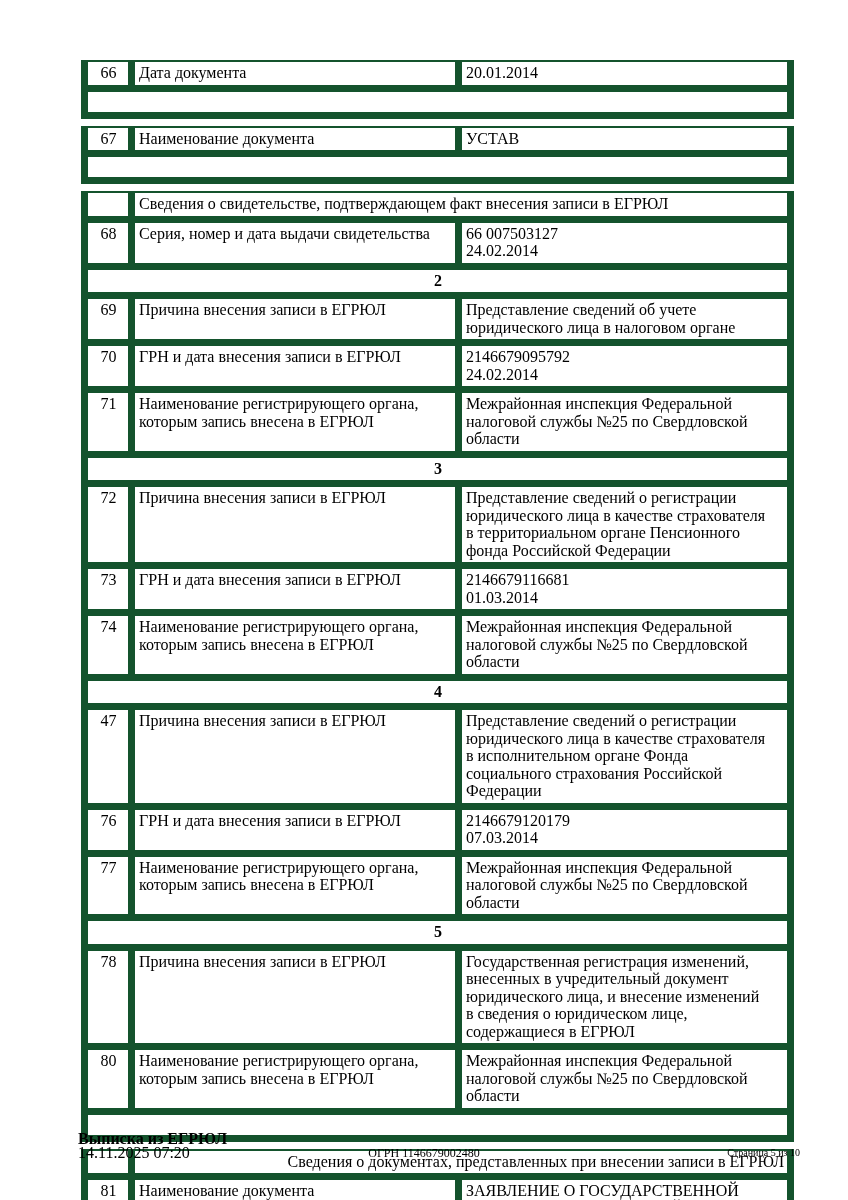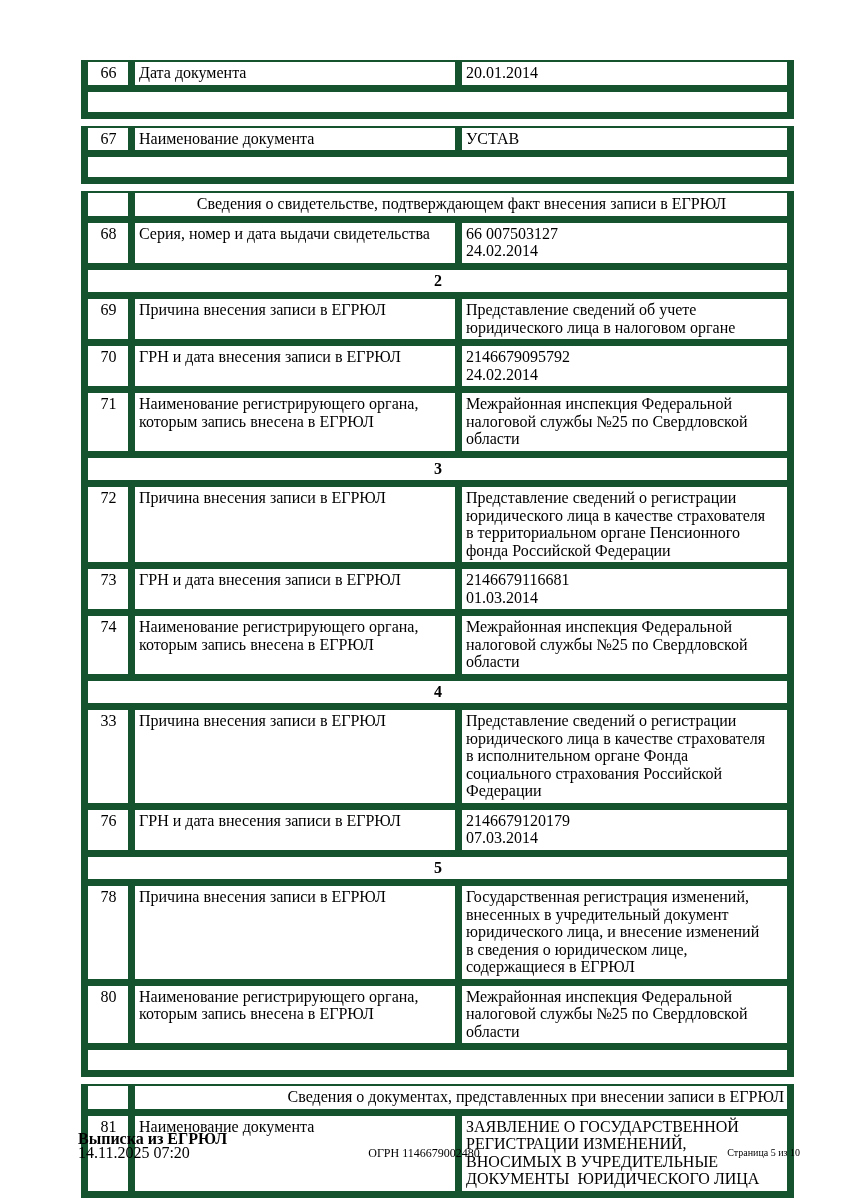--- a/index.html
+++ b/index.html
@@ -56,21 +56,21 @@
     height: 15px;
     padding: 0;
   }
   td.section {
     text-align: center;
     font-weight: bold;
     padding: 1px 0 2px 0;
     line-height: 16px;
   }
   td.subheader-center {
-    text-align: center;
+    text-align: left;
     white-space: pre;
   }
   td.subheader-left {
     text-align: right;
     white-space: pre;
   }
   .footer-left {
     position: absolute;
     left: 78px;
     top: 1132px;
@@ -199,33 +199,41 @@
             <td class="label">Наименование регистрирующего органа,
 которым запись внесена в ЕГРЮЛ</td>
             <td class="value">Межрайонная инспекция Федеральной
 налоговой службы №25 по Свердловской
 области</td>
           </tr>
           <tr>
             <td class="section" colspan="3">4</td>
           </tr>
           <tr>
-            <td class="num">33</td>
+            <td class="num">47</td>
             <td class="label">Причина внесения записи в ЕГРЮЛ</td>
             <td class="value">Представление сведений о регистрации
 юридического лица в качестве страхователя
 в исполнительном органе Фонда
 социального страхования Российской
 Федерации</td>
           </tr>
           <tr>
             <td class="num">76</td>
             <td class="label">ГРН и дата внесения записи в ЕГРЮЛ</td>
             <td class="value">2146679120179
 07.03.2014</td>
+          </tr>
+          <tr>
+            <td class="num">77</td>
+            <td class="label">Наименование регистрирующего органа,
+которым запись внесена в ЕГРЮЛ</td>
+            <td class="value">Межрайонная инспекция Федеральной
+налоговой службы №25 по Свердловской
+области</td>
           </tr>
           <tr>
             <td class="section" colspan="3">5</td>
           </tr>
           <tr>
             <td class="num">78</td>
             <td class="label">Причина внесения записи в ЕГРЮЛ</td>
             <td class="value">Государственная регистрация изменений,
 внесенных в учредительный документ
 юридического лица, и внесение изменений

